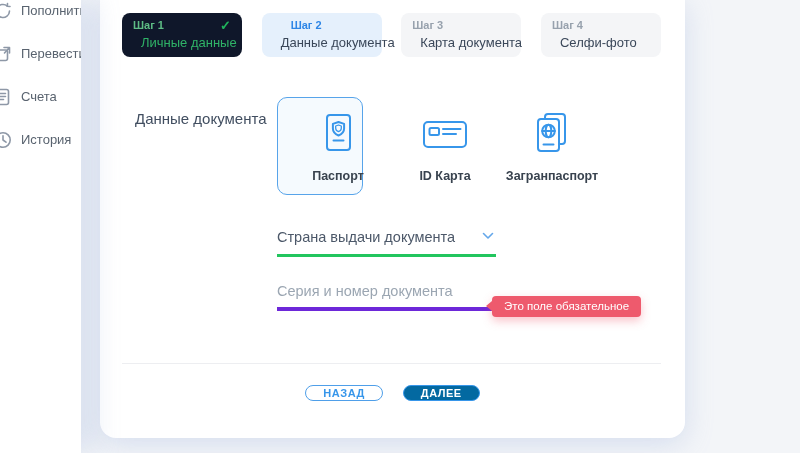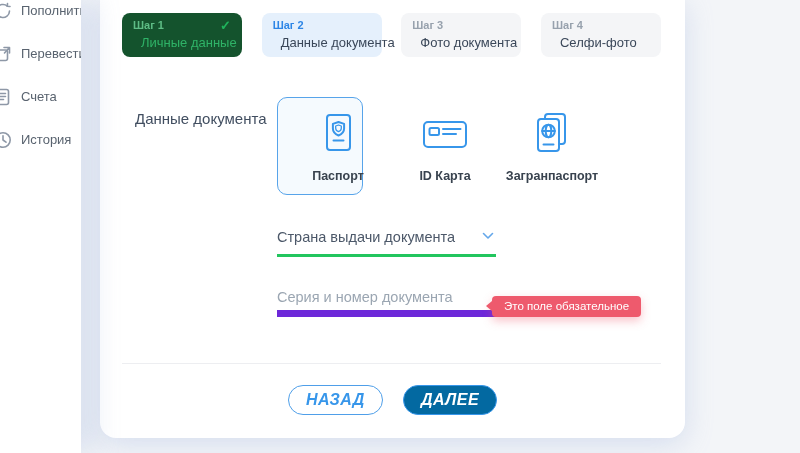--- a/index.html
+++ b/index.html
@@ -19,26 +19,26 @@
   
   .card{position:absolute;left:100px;top:0;width:585px;height:438px;background:#ffffff;
         border-radius:0 0 16px 16px;box-shadow:0 6px 28px rgba(141,166,215,.30);z-index:1;}
 
   
   .steps{position:absolute;left:22px;top:13px;width:539px;display:flex;justify-content:space-between;}
   .step{box-sizing:border-box;width:120px;border-radius:8px;padding:6px 11px 7px 11px;cursor:pointer;}
   .step-top{display:flex;align-items:center;justify-content:space-between;}
   .step-num{font-size:11px;font-weight:bold;line-height:13px;}
   .step-title{font-size:13px;line-height:15px;margin-top:3px;color:#3a4759;white-space:nowrap;margin-left:8px;}
-  .step.done{background:#14532d;}
+  .step.done{background:#0f172a;}
   .step.done .step-num{color:#5ebd85;}
   .step.done .step-title{color:#2fb367;}
   .check{color:#1fb35b;font-size:13px;font-weight:bold;line-height:13px;}
   .step.active{background:#e5f0fc;}
-  .step.active .step-num{color:#2e86e6;}
+  .step.active .step-num{color:#2e86e6;margin-left:18px;}
   .step.upcoming{background:#f4f5f7;}
   .step.upcoming .step-num{color:#97a1ad;}
 
   
   .section-label{position:absolute;left:35px;top:110px;font-size:15px;color:#414e60;}
 
   
   .doc-types{position:absolute;left:177px;top:97px;display:flex;gap:21px;}
   .doc{box-sizing:border-box;width:86px;height:98px;display:flex;flex-direction:column;align-items:center;
        border:1px solid transparent;border-radius:10px;cursor:pointer;padding-left:36px;}
@@ -47,38 +47,38 @@
   .doc-icon svg{display:block;}
   .doc-label{flex:0 0 auto;margin-bottom:11px;font-size:12.5px;font-weight:bold;color:#39434f;white-space:nowrap;}
 
   
   .field{position:absolute;left:177px;width:219px;height:29px;box-sizing:border-box;}
   .select-field{top:228px;border-bottom:3px solid #22c55e;display:flex;align-items:flex-start;
                 justify-content:space-between;cursor:pointer;}
   .select-text{font-size:14.5px;color:#4c5869;line-height:18px;}
   .chevron{margin-top:4px;margin-right:2px;color:#64a7ea;}
   .chevron svg{display:block;}
-  .input-field{top:288px;border-bottom:7px solid #6d28d9;}
+  .input-field{top:282px;border-bottom:4px solid #6d28d9;}
   .input-field input{width:100%;border:0;outline:none;background:transparent;padding:0;
                      font-family:"Liberation Sans",sans-serif;font-size:14.5px;color:#39434f;}
   .input-field input::placeholder{color:#9ba6b2;opacity:1;}
 
   
   .tooltip{position:absolute;left:392px;top:296px;height:21px;line-height:21px;padding:0 12px;
            background:#ee5a6d;color:#ffffff;font-size:11.5px;border-radius:4px;white-space:nowrap;
            box-shadow:0 4px 10px rgba(238,90,109,.35);}
   .tooltip:before{content:"";position:absolute;left:-6px;top:5px;width:0;height:0;
                   border-top:5.5px solid transparent;border-bottom:5.5px solid transparent;
                   border-right:6px solid #ee5a6d;}
 
   
   .divider{position:absolute;left:22px;top:363px;width:539px;height:1px;background:#edeef1;}
   .actions{position:absolute;left:0;top:385px;width:585px;display:flex;justify-content:center;gap:20px;}
-  .btn{height:30px;padding:0 17px;border-radius:15px;font-family:"Liberation Sans",sans-serif;
-       font-size:16px;font-weight:bold;letter-spacing:.5px;cursor:pointer;font-style:italic;}
+  .btn{height:16px;padding:0 17px;border-radius:15px;font-family:"Liberation Sans",sans-serif;
+       font-size:11px;font-weight:bold;letter-spacing:.5px;cursor:pointer;}
   .btn-back{background:#ffffff;border:1px solid #4f9fe9;color:#3796ea;}
   .btn-next{background:#0369a1;border:1px solid #3796ea;color:#ffffff;}
 </style>
 </head>
 <body>
 
 <div class="viewport">
 
   <aside class="sidebar">
     <div class="side-list">
@@ -142,21 +142,21 @@
         <div class="step-top">
           <span class="step-num">Шаг 2</span>
         </div>
         <div class="step-title">Данные документа</div>
       </div>
 
       <div class="step upcoming">
         <div class="step-top">
           <span class="step-num">Шаг 3</span>
         </div>
-        <div class="step-title">Фото документа</div>
+        <div class="step-title">Карта документа</div>
       </div>
 
       <div class="step upcoming">
         <div class="step-top">
           <span class="step-num">Шаг 4</span>
         </div>
         <div class="step-title">Селфи-фото</div>
       </div>
 
     </div>

